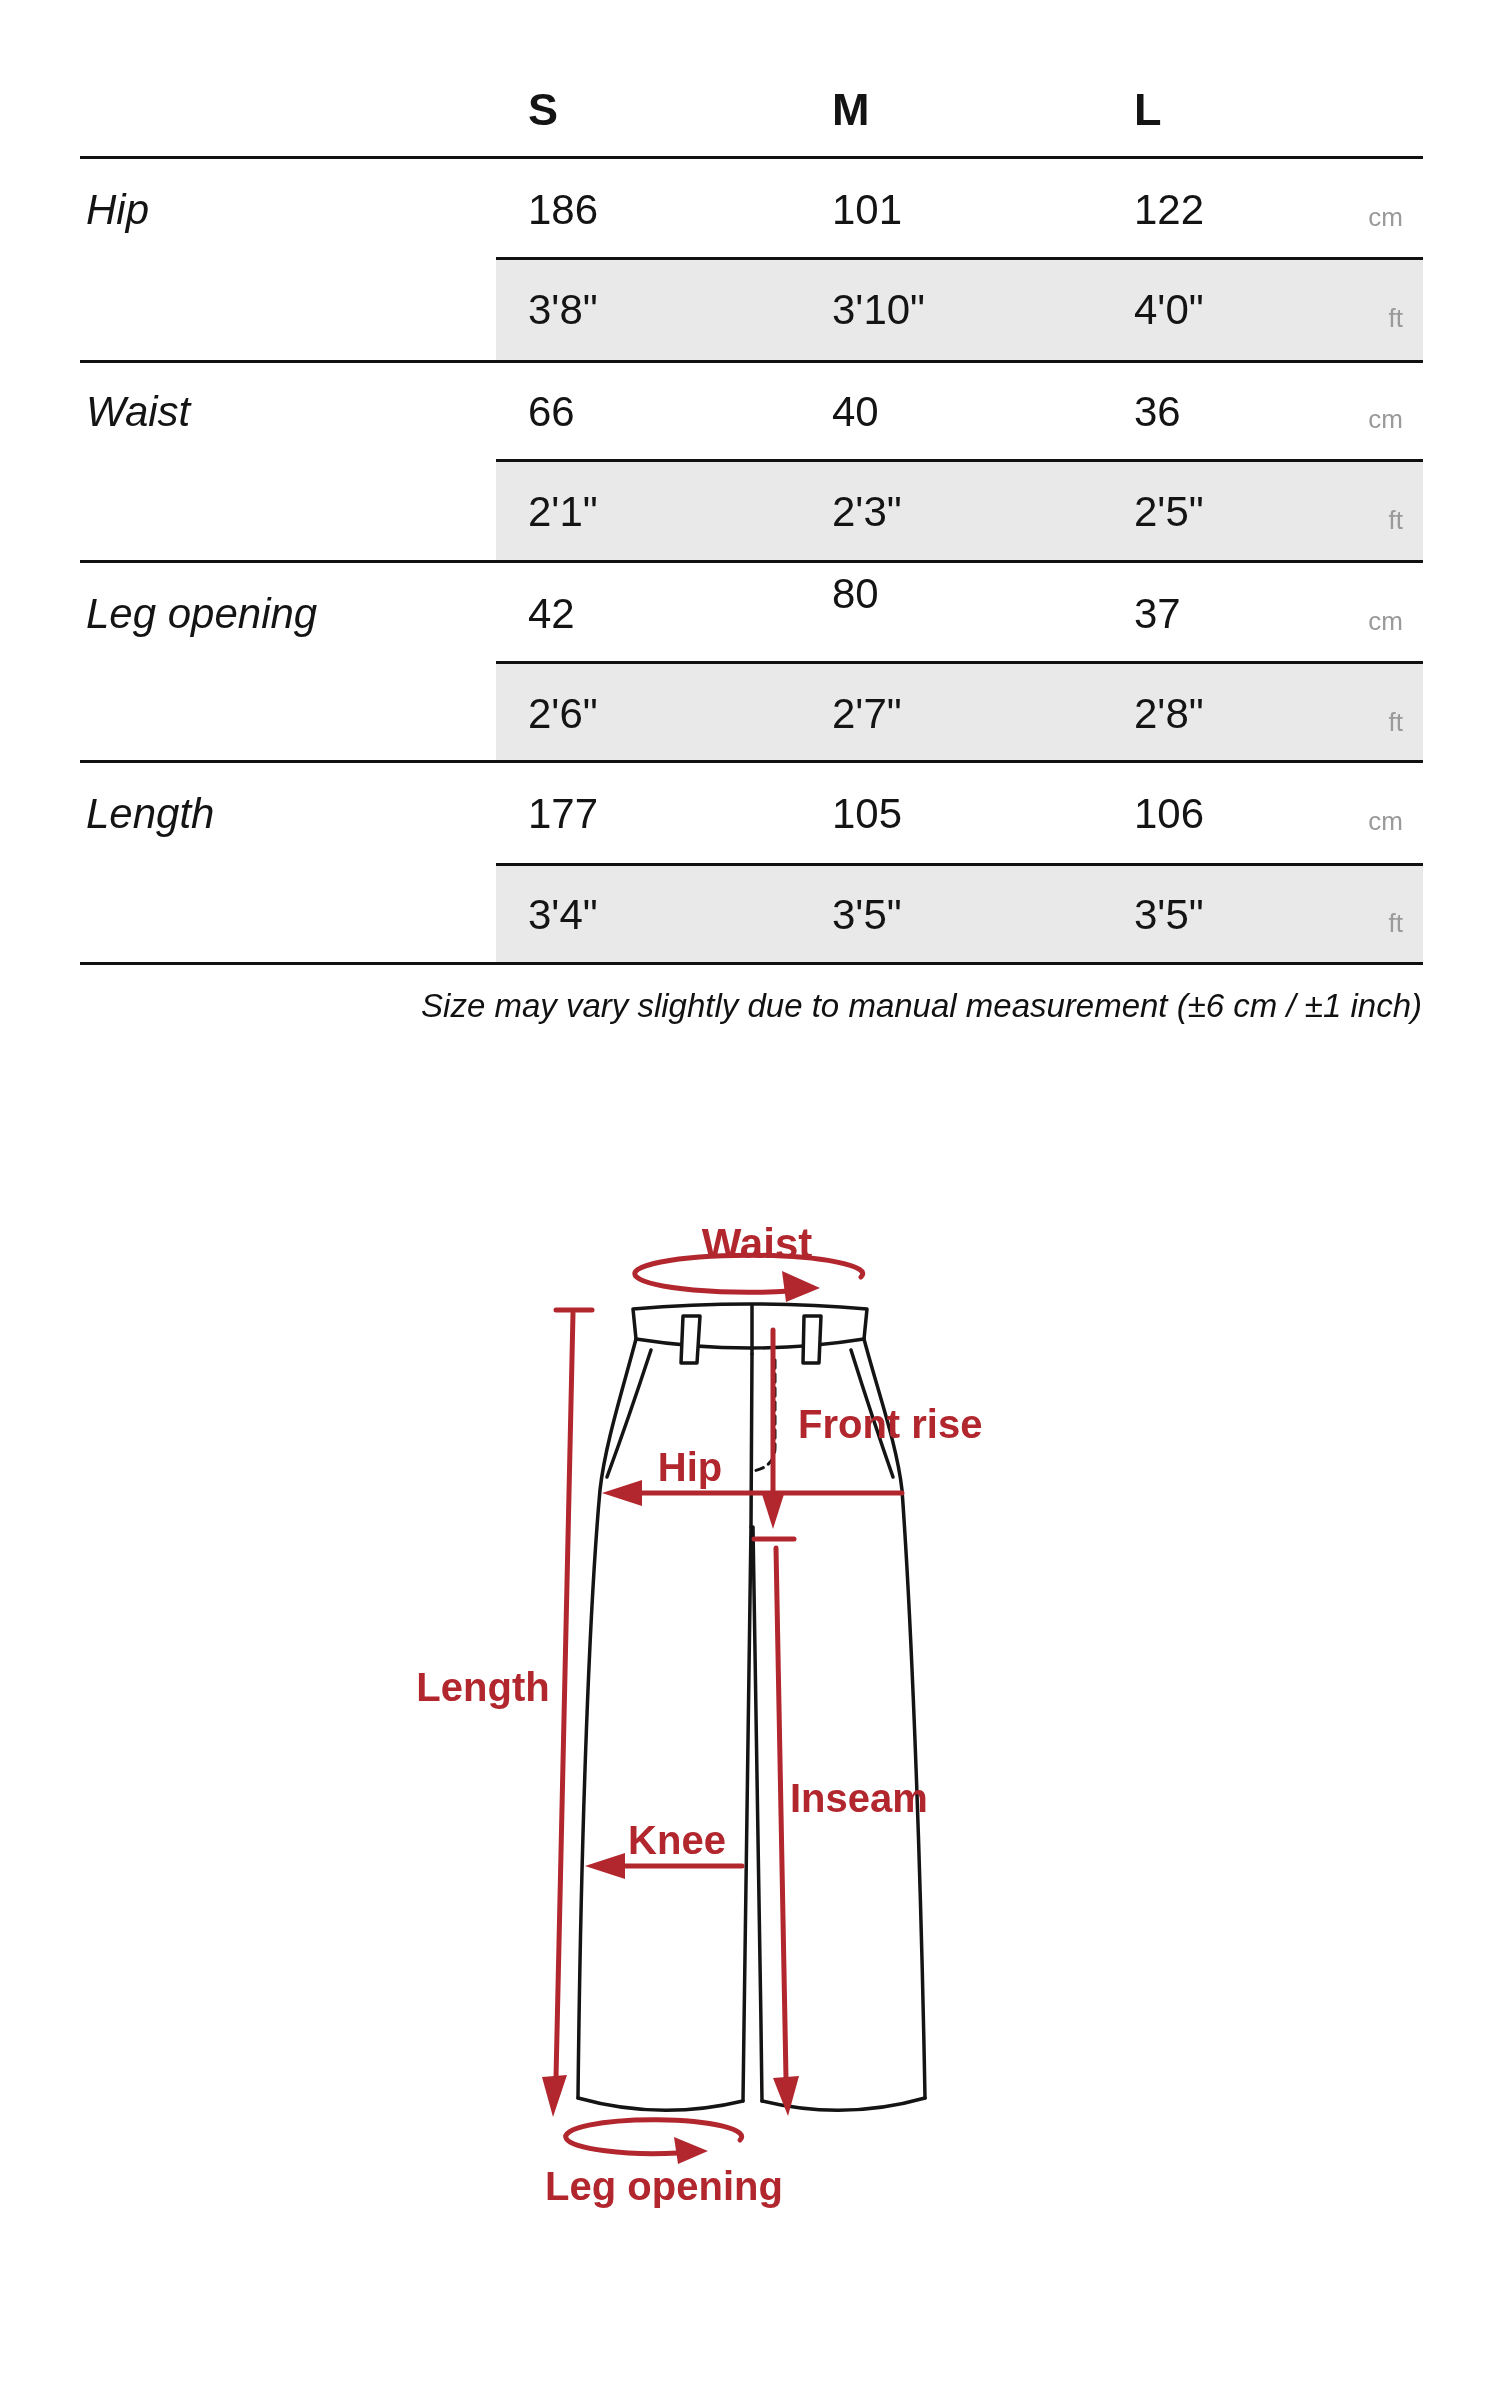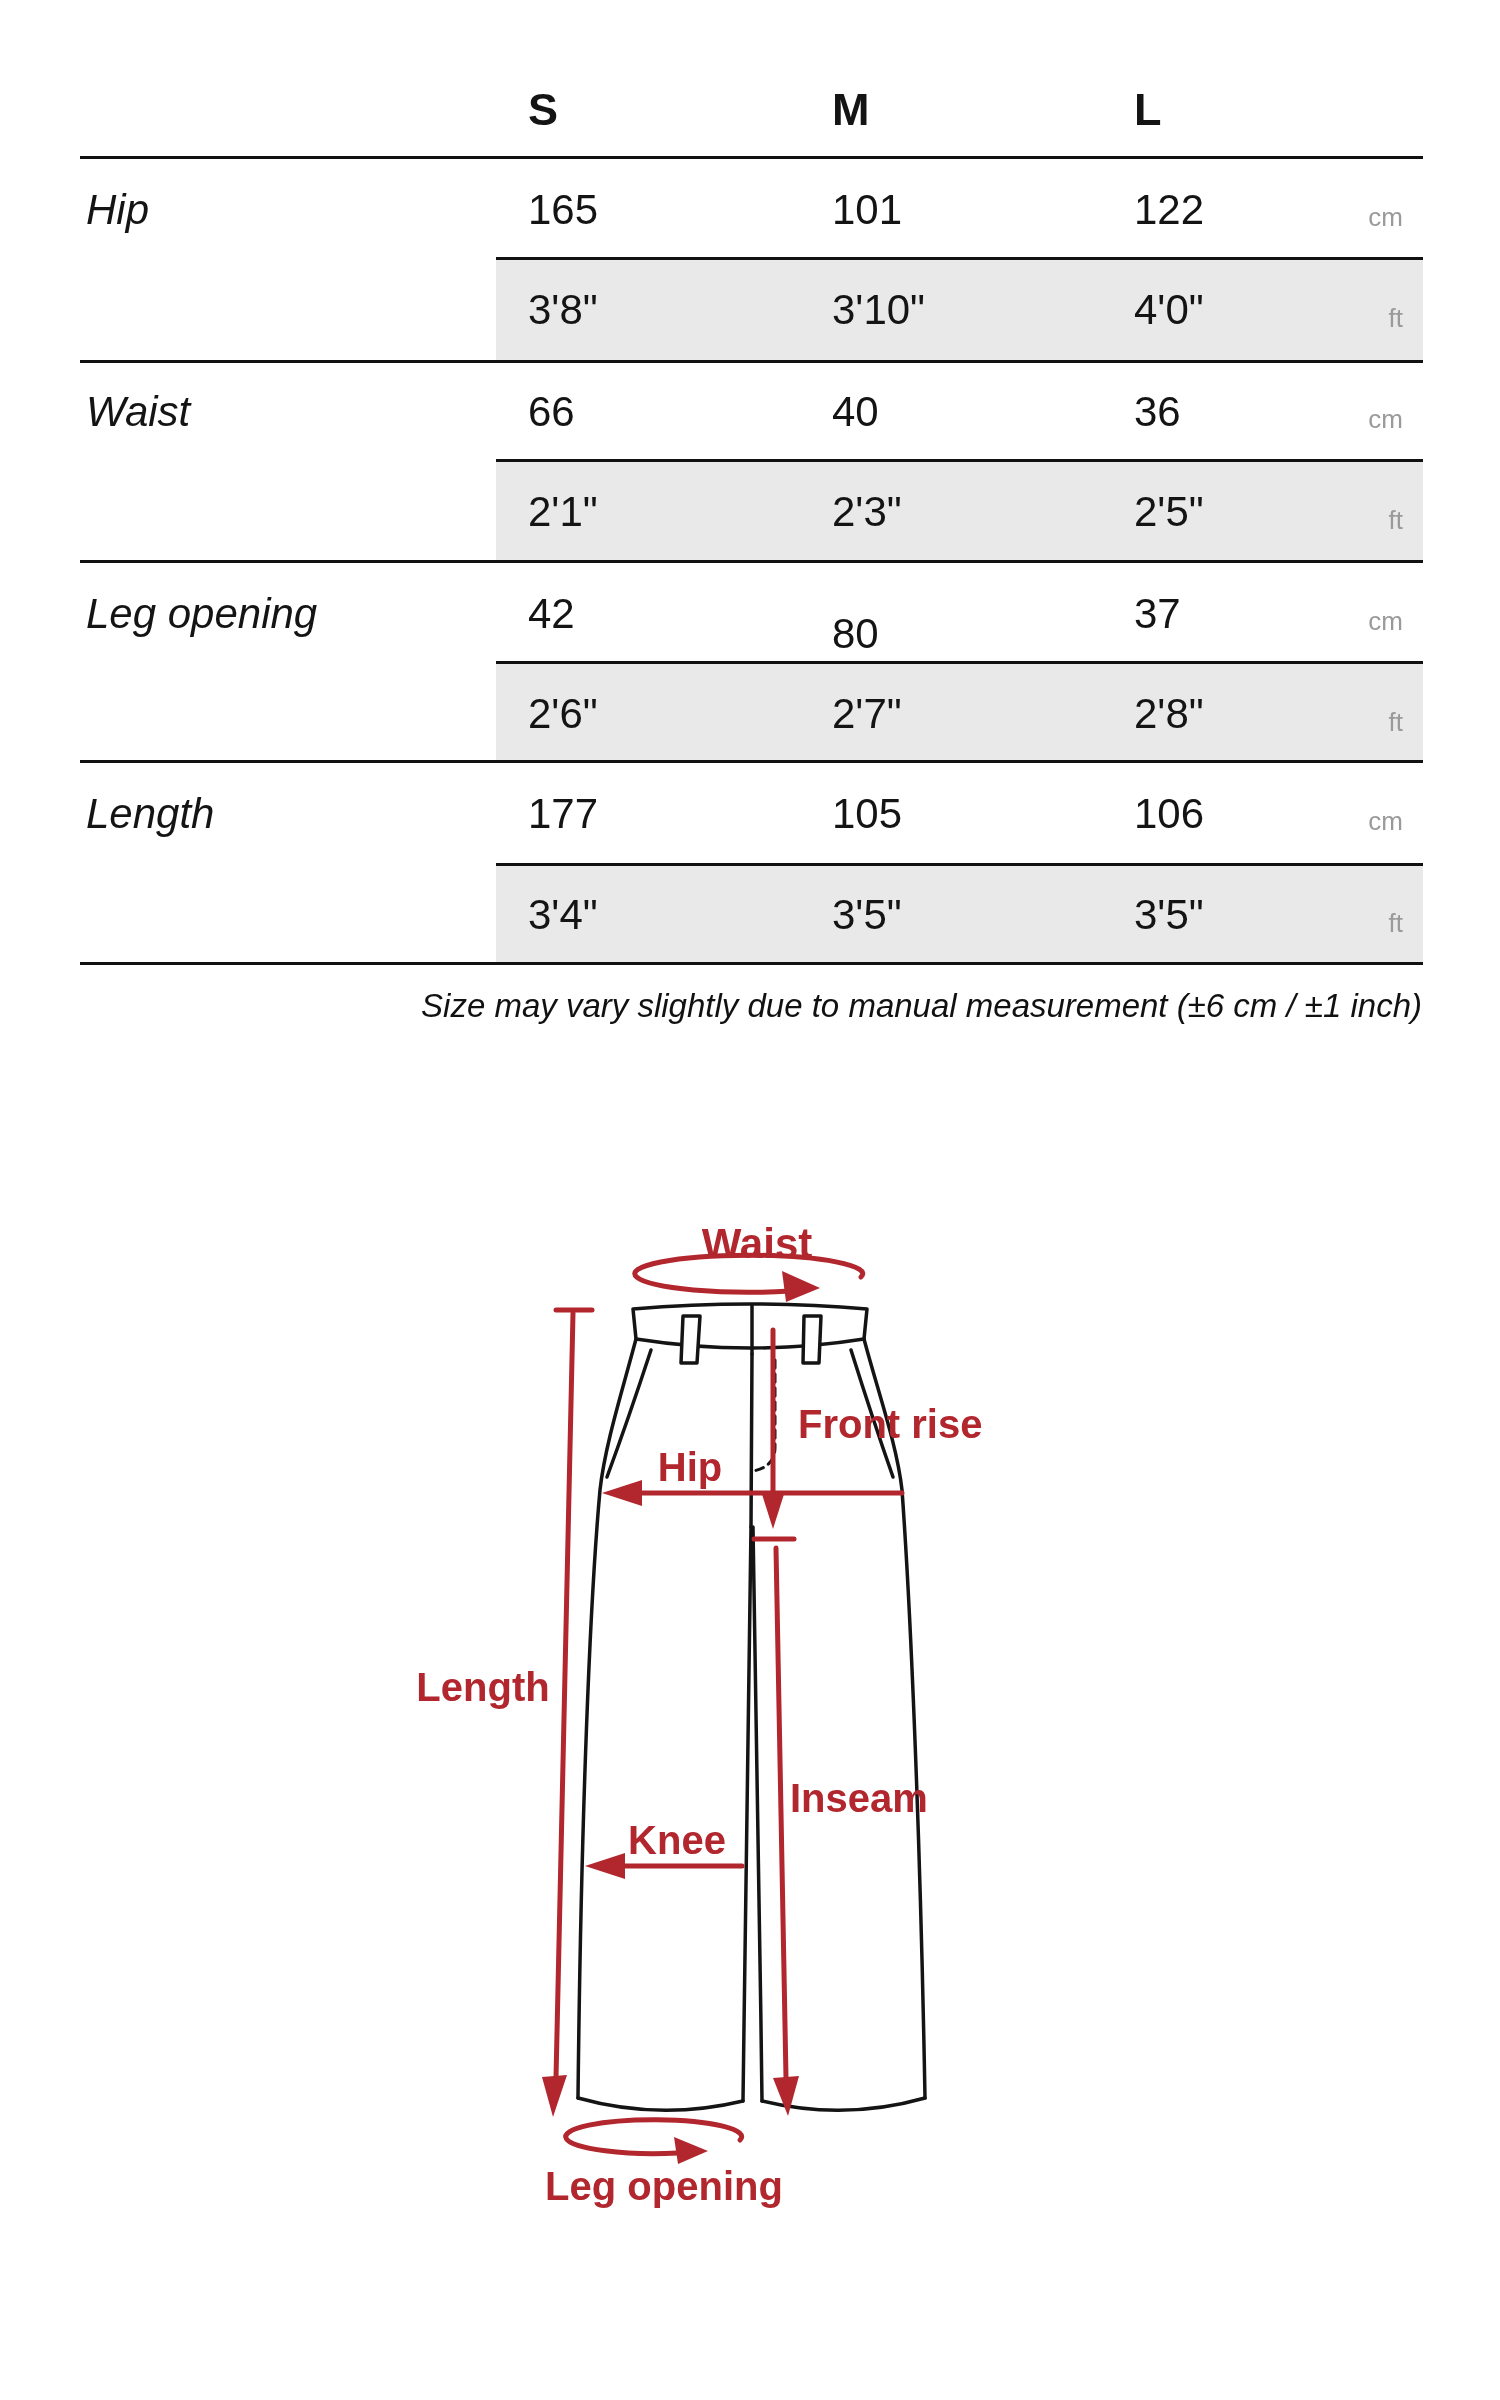--- a/index.html
+++ b/index.html
@@ -40,21 +40,21 @@
   <div>
 
     <span class="cell hdr col-s" style="top:88px">S</span>
     <span class="cell hdr col-m" style="top:88px">M</span>
     <span class="cell hdr col-l" style="top:88px">L</span>
     <div class="rule full" style="top:156px"></div>
 
     <div class="band" style="top:260px;height:100px"></div>
     <div class="rule sub" style="top:257px"></div>
     <span class="cell rowlabel col-label" style="top:188px">Hip</span>
-    <span class="cell col-s" style="top:188px">165</span>
+    <span class="cell col-s" style="top:188px">186</span>
     <span class="cell col-m" style="top:188px">101</span>
     <span class="cell col-l" style="top:188px">122</span>
     <span class="unit" style="top:204px">cm</span>
     <span class="cell col-s" style="top:288px">3'8"</span>
     <span class="cell col-m" style="top:288px">3'10"</span>
     <span class="cell col-l" style="top:288px">4'0"</span>
     <span class="unit" style="top:305px">ft</span>
     <div class="rule full" style="top:360px"></div>
 
     <div class="band" style="top:462px;height:98px"></div>
@@ -67,21 +67,21 @@
     <span class="cell col-s" style="top:490px">2'1"</span>
     <span class="cell col-m" style="top:490px">2'3"</span>
     <span class="cell col-l" style="top:490px">2'5"</span>
     <span class="unit" style="top:507px">ft</span>
     <div class="rule full" style="top:560px"></div>
 
     <div class="band" style="top:664px;height:96px"></div>
     <div class="rule sub" style="top:661px"></div>
     <span class="cell rowlabel col-label" style="top:592px">Leg opening</span>
     <span class="cell col-s" style="top:592px">42</span>
-    <span class="cell col-m" style="top:612px">80</span>
+    <span class="cell col-m" style="top:572px">80</span>
     <span class="cell col-l" style="top:592px">37</span>
     <span class="unit" style="top:608px">cm</span>
     <span class="cell col-s" style="top:692px">2'6"</span>
     <span class="cell col-m" style="top:692px">2'7"</span>
     <span class="cell col-l" style="top:692px">2'8"</span>
     <span class="unit" style="top:709px">ft</span>
     <div class="rule full" style="top:760px"></div>
 
     <div class="band" style="top:866px;height:96px"></div>
     <div class="rule sub" style="top:863px"></div>

